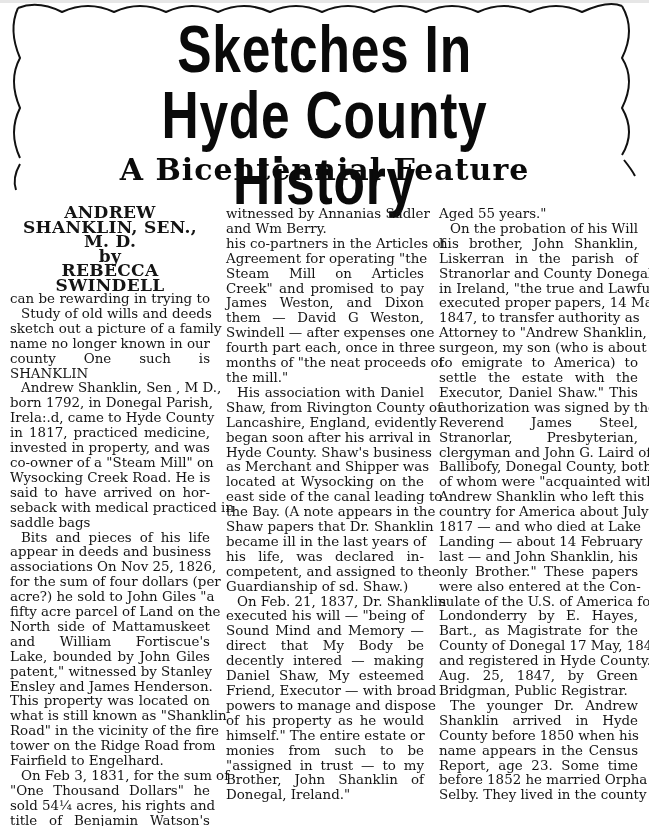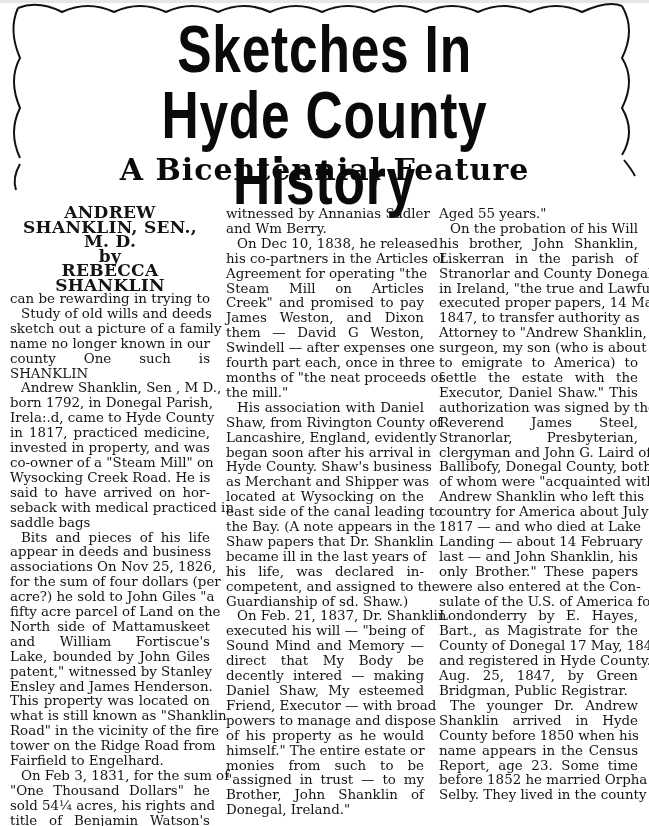--- a/index.html
+++ b/index.html
@@ -48,21 +48,21 @@
   <div class="title1">Sketches In</div>
   <div class="title2">Hyde County History</div>
   <div class="subtitle">A Bicentennial Feature</div>
 </div>
 
 <div class="col col1">
   <div class="byline">
     <div>ANDREW SHANKLIN, SEN.,</div>
     <div>M. D.</div>
     <div>by</div>
-    <div>REBECCA SHANKLIN</div>
+    <div>REBECCA SWINDELL</div>
   </div>
   <div class="lines">
       <span class="line">can be rewarding in trying to</span>
       <span class="line ind">Study of old wills and deeds</span>
       <span class="line">sketch out a picture of a family</span>
       <span class="line">name no longer known in our</span>
       <span class="line">county    One    such    is</span>
       <span class="line last">SHANKLIN</span>
       <span class="line ind">Andrew Shanklin, Sen , M D.,</span>
       <span class="line">born 1792, in Donegal Parish,</span>
@@ -95,21 +95,20 @@
       <span class="line">sold 54¼ acres, his rights and</span>
       <span class="line">title of Benjamin Watson's</span>
       <span class="line">rights in property bounded</span>
     </div>
 </div>
 
 <div class="col col2">
   <div class="lines">
       <span class="line">witnessed by Annanias Sadler</span>
       <span class="line last">and Wm  Berry.</span>
-      <span class="line ind">On Dec 10, 1838, he released</span>
       <span class="line">his co-partners in the Articles of</span>
       <span class="line">Agreement for operating "the</span>
       <span class="line">Steam Mill on Articles</span>
       <span class="line">Creek" and promised to pay</span>
       <span class="line">James Weston, and Dixon</span>
       <span class="line">them — David G   Weston,</span>
       <span class="line">Swindell — after expenses one</span>
       <span class="line">fourth part each, once in three</span>
       <span class="line">months of "the neat proceeds of</span>
       <span class="line last">the mill."</span>

